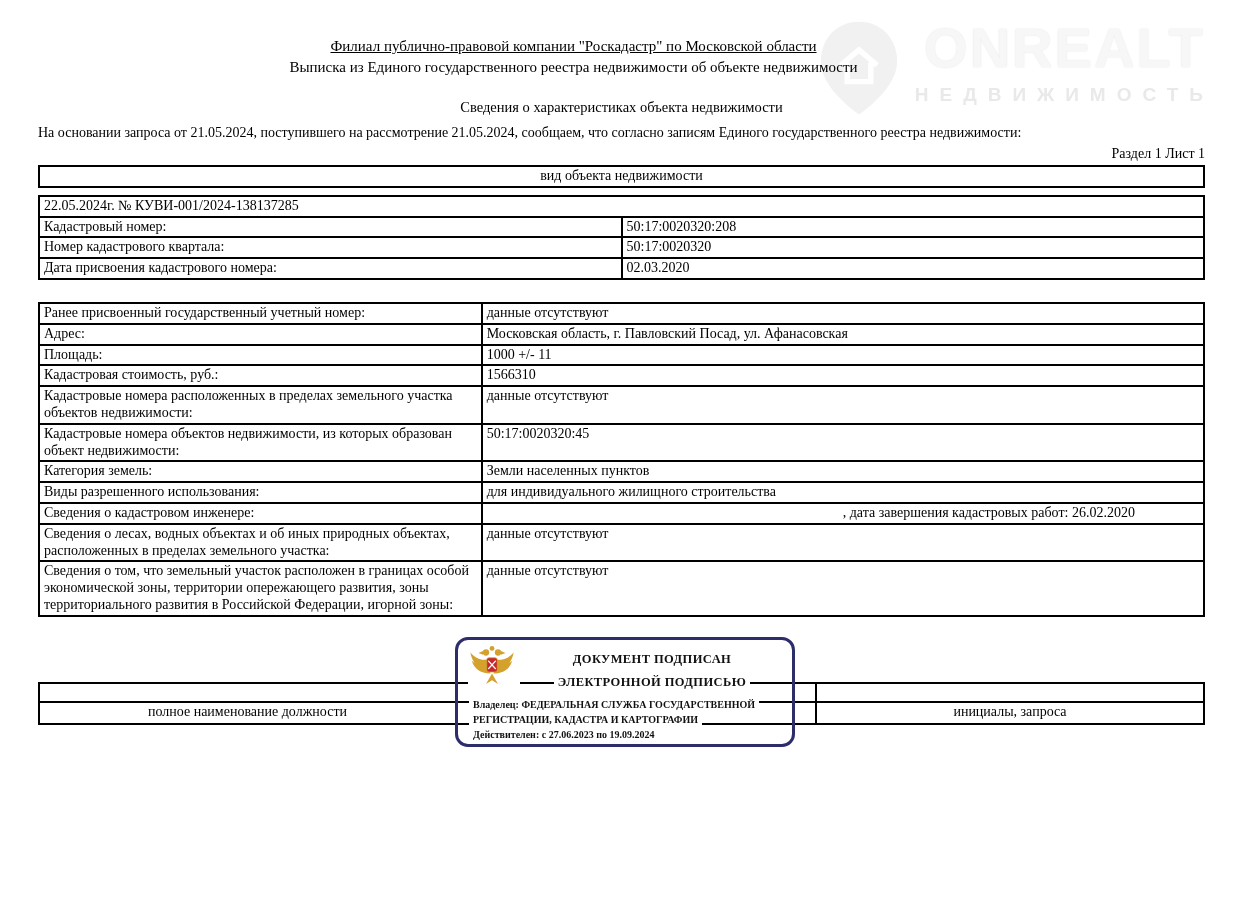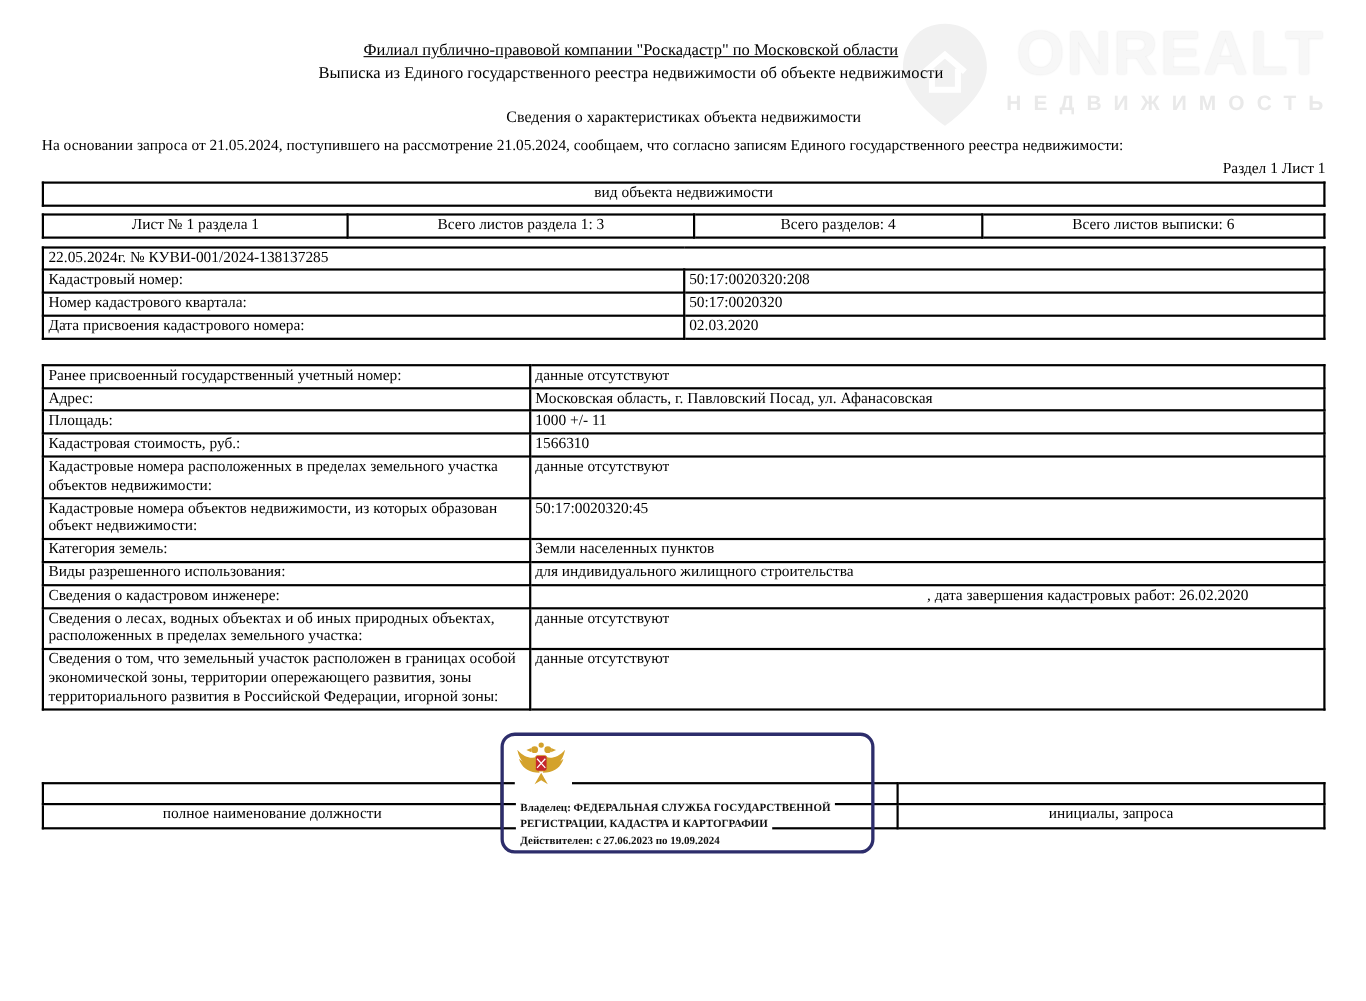--- a/index.html
+++ b/index.html
@@ -102,30 +102,20 @@
   <div class="section-sheet">Раздел 1 Лист 1</div>
 
   <table class="vid-table">
     <tbody>
     <tr>
       <td>вид объекта недвижимости</td>
     </tr>
   </tbody>
     </table>
 
-  <table class="sheets-table">
-    <tbody>
-        <tr>
-      <td style="width:23.8%">Лист № 1 раздела 1</td>
-      <td style="width:27%">Всего листов раздела 1: 3</td>
-      <td style="width:22.5%">Всего разделов: 4</td>
-      <td>Всего листов выписки: 6</td>
-    </tr>
-  </tbody>
-    </table>
 
   <table class="cad-table">
     <tbody>
         <tr>
       <td colspan="2">22.05.2024г. № КУВИ-001/2024-138137285</td>
     </tr>
     <tr>
       <td class="col-label">Кадастровый номер:</td>
       <td>50:17:0020320:208</td>
     </tr>
@@ -218,20 +208,24 @@
               <path d="M20 8 l-6 2.5 6 2.5 z"></path>
               <circle cx="40" cy="10" r="4.2"></circle>
               <path d="M44 8 l6 2.5 -6 2.5 z"></path>
               <circle cx="32" cy="4.5" r="3.2"></circle>
               <path d="M32 38 l-8 14 8 -5 8 5 z"></path>
             </g>
             <rect x="25" y="17" width="14" height="19" rx="3" fill="#c5272d" stroke="#d4a22c" stroke-width="1"></rect>
             <path d="M27 21 l10 11 M37 21 l-10 11" stroke="#ffffff" stroke-width="1.5"></path>
           </svg>
         </div>
+        <div class="stamp-titles">
+          <div class="st1"><span>ДОКУМЕНТ ПОДПИСАН</span></div>
+          <div class="st2"><span>ЭЛЕКТРОННОЙ ПОДПИСЬЮ</span></div>
+        </div>
       </div>
       <div class="stamp-lines">
         <div class="sline"><span>Владелец: ФЕДЕРАЛЬНАЯ СЛУЖБА ГОСУДАРСТВЕННОЙ</span></div>
         <div class="sline"><span>РЕГИСТРАЦИИ, КАДАСТРА И КАРТОГРАФИИ</span></div>
         <div class="sline"><span>Действителен: с 27.06.2023 по 19.09.2024</span></div>
       </div>
     </div>
   </div>
 
 </div>

